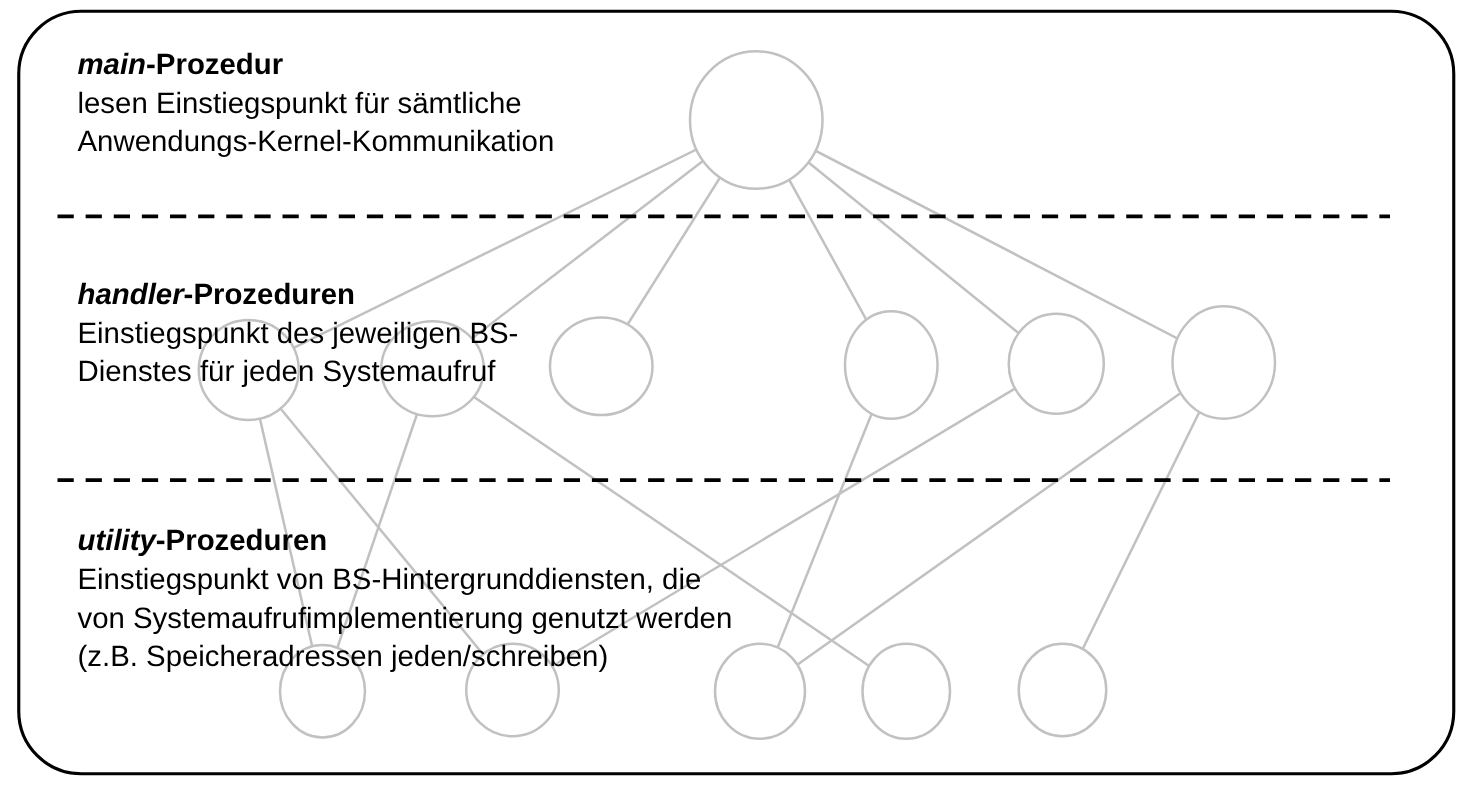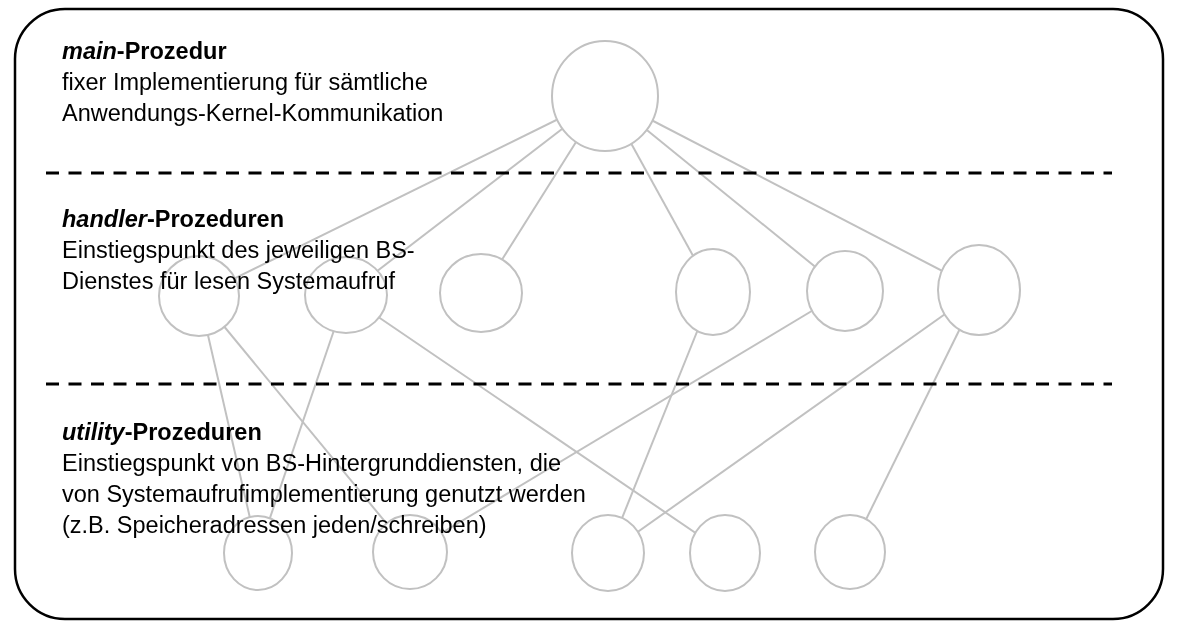--- a/index.html
+++ b/index.html
@@ -69,28 +69,28 @@
       <ellipse cx="608" cy="553" rx="36" ry="38" fill="#ffffff" stroke="#c1c1c1" stroke-width="2"></ellipse>
       <ellipse cx="725" cy="553" rx="35" ry="38" fill="#ffffff" stroke="#c1c1c1" stroke-width="2"></ellipse>
       <ellipse cx="850" cy="552" rx="35" ry="37" fill="#ffffff" stroke="#c1c1c1" stroke-width="2"></ellipse>
       <line x1="46" y1="173" x2="1112" y2="173" stroke="#000000" stroke-width="3" stroke-dasharray="13 9.5"></line>
       <line x1="46" y1="384" x2="1112" y2="384" stroke="#000000" stroke-width="3" stroke-dasharray="13 9.5"></line>
       <rect x="15" y="9" width="1148" height="610" rx="50" ry="50" fill="none" stroke="#000000" stroke-width="2.5"></rect>
     </svg>
 
   <div class="layer-label" style="left:62px; top:36px;">
     <div class="title"><span class="em">main</span><span>-Prozedur</span></div>
-    <div>fixer Implementierung für sämtliche</div>
+    <div>lesen Einstiegspunkt für sämtliche</div>
     <div>Anwendungs-Kernel-Kommunikation</div>
   </div>
 
-  <div class="layer-label" style="left:62px; top:204px;">
+  <div class="layer-label" style="left:62px; top:220px;">
     <div class="title"><span class="em">handler</span><span>-Prozeduren</span></div>
     <div>Einstiegspunkt des jeweiligen BS-</div>
-    <div>Dienstes für lesen Systemaufruf</div>
+    <div>Dienstes für jeden Systemaufruf</div>
   </div>
 
   <div class="layer-label" style="left:62px; top:417px;">
     <div class="title"><span class="em">utility</span><span>-Prozeduren</span></div>
     <div>Einstiegspunkt von BS-Hintergrunddiensten, die</div>
     <div>von Systemaufrufimplementierung genutzt werden</div>
     <div>(z.B. Speicheradressen jeden/schreiben)</div>
   </div>
 
 </div>

